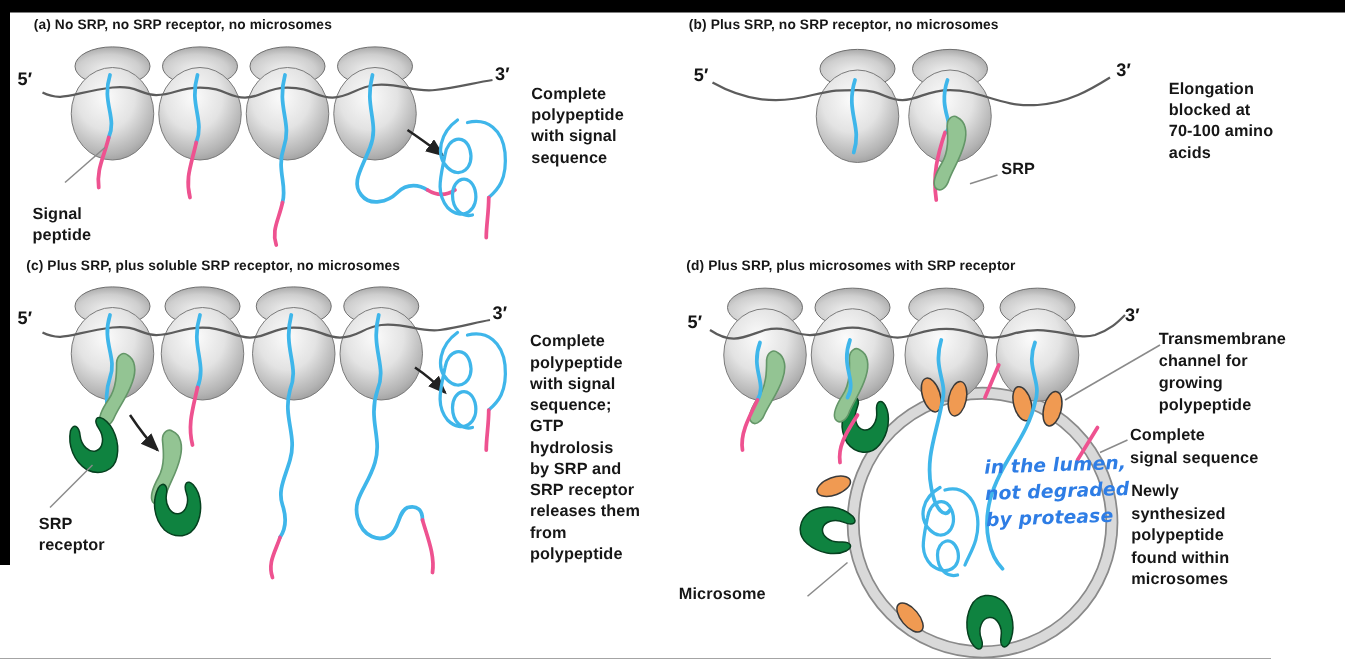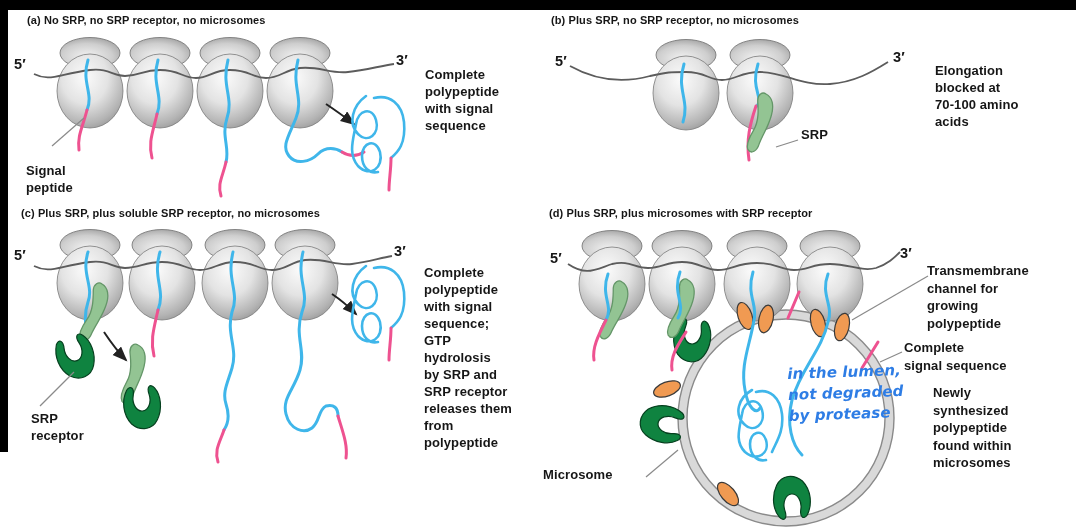--- a/index.html
+++ b/index.html
@@ -206,21 +206,21 @@
 releases them
 from
 polypeptide</div>
 
   <div class="lbl" style="left:927px;top:262px;line-height:17.5px">Transmembrane
 channel for
 growing
 polypeptide</div>
   <div class="lbl" style="left:904px;top:339px;line-height:17.5px">Complete
 signal sequence</div>
-  <div class="lbl" style="left:933px;top:384px;line-height:17.5px">Newly
+  <div class="lbl" style="left:905px;top:384px;line-height:17.5px">Newly
 synthesized
 polypeptide
 found within
 microsomes</div>
   <div class="lbl" style="left:543px;top:466px">Microsome</div>
   <div class="lbl hand" style="left:787px;top:364px">in the lumen,
 not degraded
 by protease</div>
 
   <div class="bar" id="barTop"></div>

